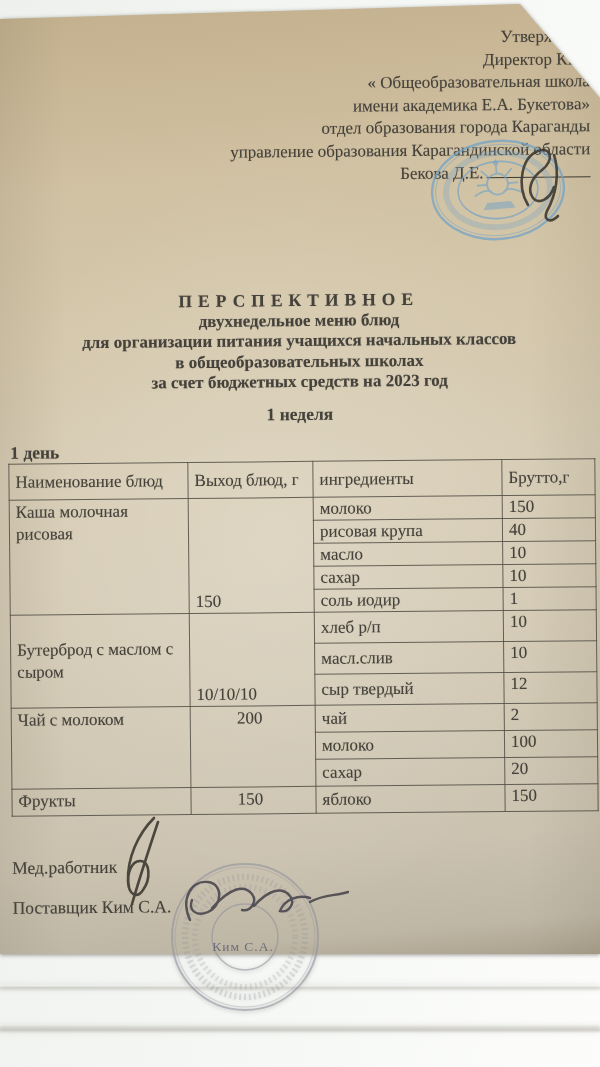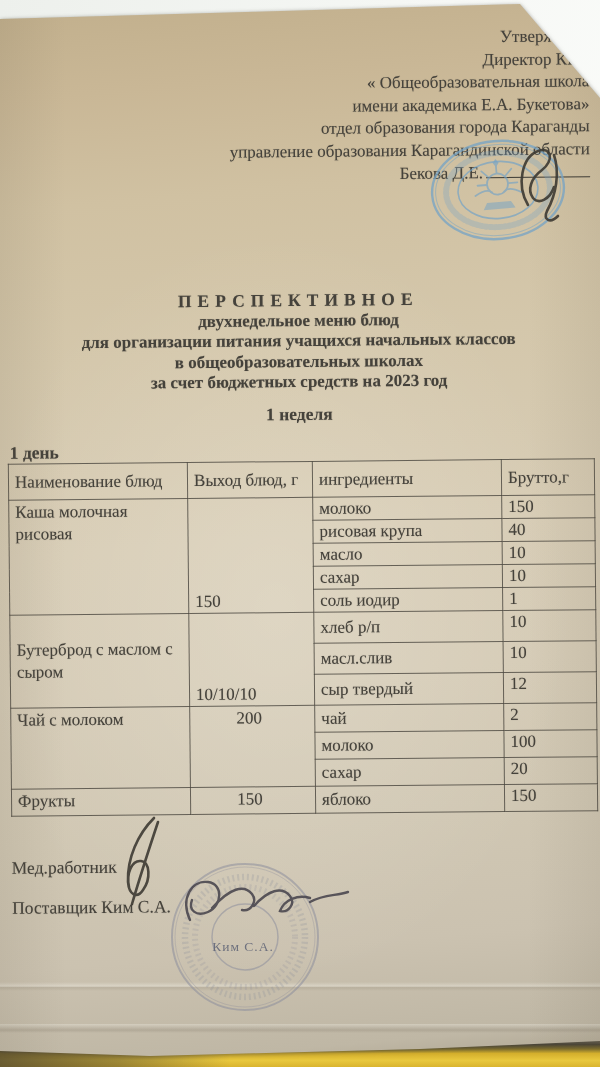--- a/index.html
+++ b/index.html
@@ -1,21 +1,21 @@
 <!DOCTYPE html>
 <html><head>
 <meta charset="utf-8">
 <style>
   html,body{margin:0;padding:0;}
   body{
     width:600px;height:1067px;overflow:hidden;
     background:linear-gradient(100deg,#edf0ec 0%,#f5f7f4 50%,#fcfdfb 100%);
     font-family:"Liberation Serif","DejaVu Serif",serif;
   }
-  .photo{position:relative;width:600px;height:1067px;}
+  .photo{position:relative;width:600px;height:954px;}
 
   
   .bottom-strip{
     position:absolute;left:0;bottom:0;width:600px;height:30px;
     background:
       linear-gradient(90deg,rgba(72,64,48,.78) 0px,rgba(72,64,48,.45) 120px,rgba(72,64,48,0) 230px),
       linear-gradient(180deg,#8c8270 0%,#4e4736 25%,#7d6d2e 40%,#d4af2c 55%,#e9c83e 78%,#d9b42f 100%);
   }
 
   .paper-shadow{position:absolute;inset:0;filter:drop-shadow(0 1px 2px rgba(70,68,60,.55));}

